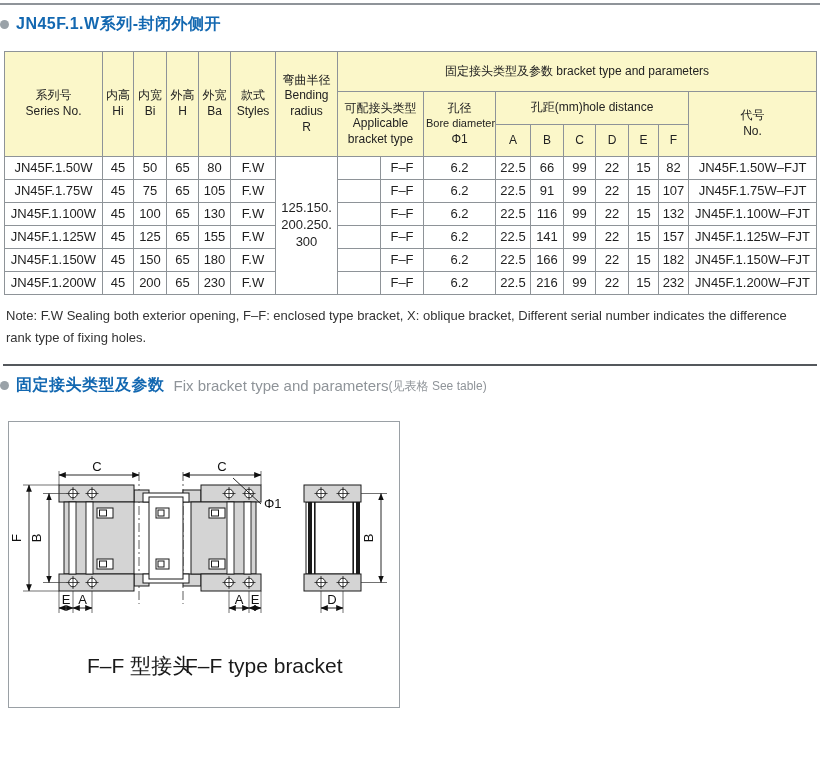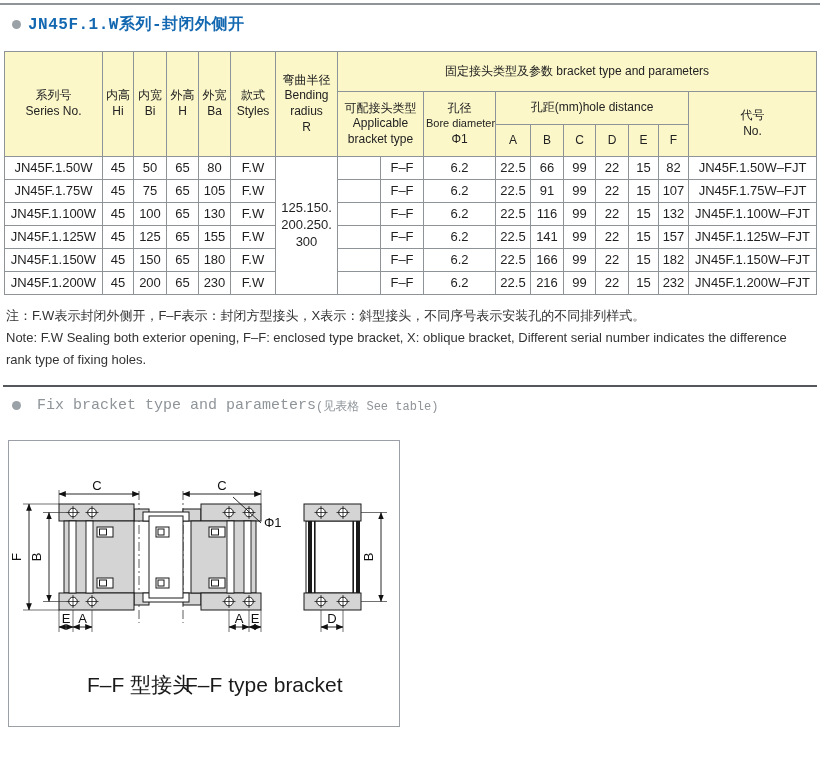--- a/index.html
+++ b/index.html
@@ -2,21 +2,21 @@
 <html><head>
 <meta charset="utf-8">
 <style>
   html,body{margin:0;padding:0;}
   body{
     width:820px;height:780px;background:#ffffff;overflow:hidden;
     font-family:"Liberation Sans","DejaVu Sans",sans-serif;
     -webkit-font-smoothing:antialiased;
   }
   .top-rule{height:2px;background:#8f9499;margin:3px 0 0 0;}
-  .sec-title{display:flex;align-items:center;padding:9px 6px 0 12px;font-family:Liberation Mono, monospace;}
+  .sec-title{display:flex;align-items:center;padding:9px 6px 0 0;}
   .bullet{width:9px;height:9px;border-radius:50%;background:#9aa2a8;margin-right:7px;flex:0 0 auto;}
   .t-zh{color:#1368b1;font-weight:bold;font-size:16px;letter-spacing:.5px;}
   .t-en{color:#8f9499;font-size:15px;margin-left:9px;}
   .t-hint{color:#8f9499;font-size:12px;margin-left:0;padding-top:2px;}
 
   table.spec{border-collapse:collapse;table-layout:fixed;width:812px;margin:16px 4px 0 4px;}
   table.spec th,table.spec td{
     border:1px solid #8e9398;padding:0 2px;text-align:center;
     font-size:12px;color:#222;font-weight:normal;line-height:1.3;overflow:hidden;
   }
@@ -202,28 +202,28 @@
       <td>99</td>
       <td>22</td>
       <td>15</td>
       <td>232</td>
       <td class="tl">JN45F.1.200W–FJT</td>
     </tr>
   </tbody>
 </table>
 
 <div class="notes">
-  <div>注：F.W表示封闭外侧开，F–F表示：封闭方型接头，X表示：斜型接头，不同序号表示安装孔的不同排列样式。</div>
   <div>Note: F.W Sealing both exterior opening, F–F: enclosed type bracket, X: oblique bracket, Different serial number indicates the difference rank type of fixing holes.</div>
 </div>
 
 <div class="divider"></div>
 
 <div class="sec-title">
   <span class="bullet"></span>
+  <span class="t-zh">固定接头类型及参数</span>
   <span class="t-en">Fix bracket type and parameters</span>
   <span class="t-hint">(见表格 See table)</span>
 </div>
 
 <div class="diagram-box">
 <svg width="390" height="285" viewBox="0 0 390 285">
   <defs>
     <marker id="mA" viewBox="0 0 10 10" refX="9.5" refY="5" markerWidth="8" markerHeight="8" orient="auto-start-reverse">
       <path d="M0,1 L10,5 L0,9 z" fill="#111"></path>
     </marker>

